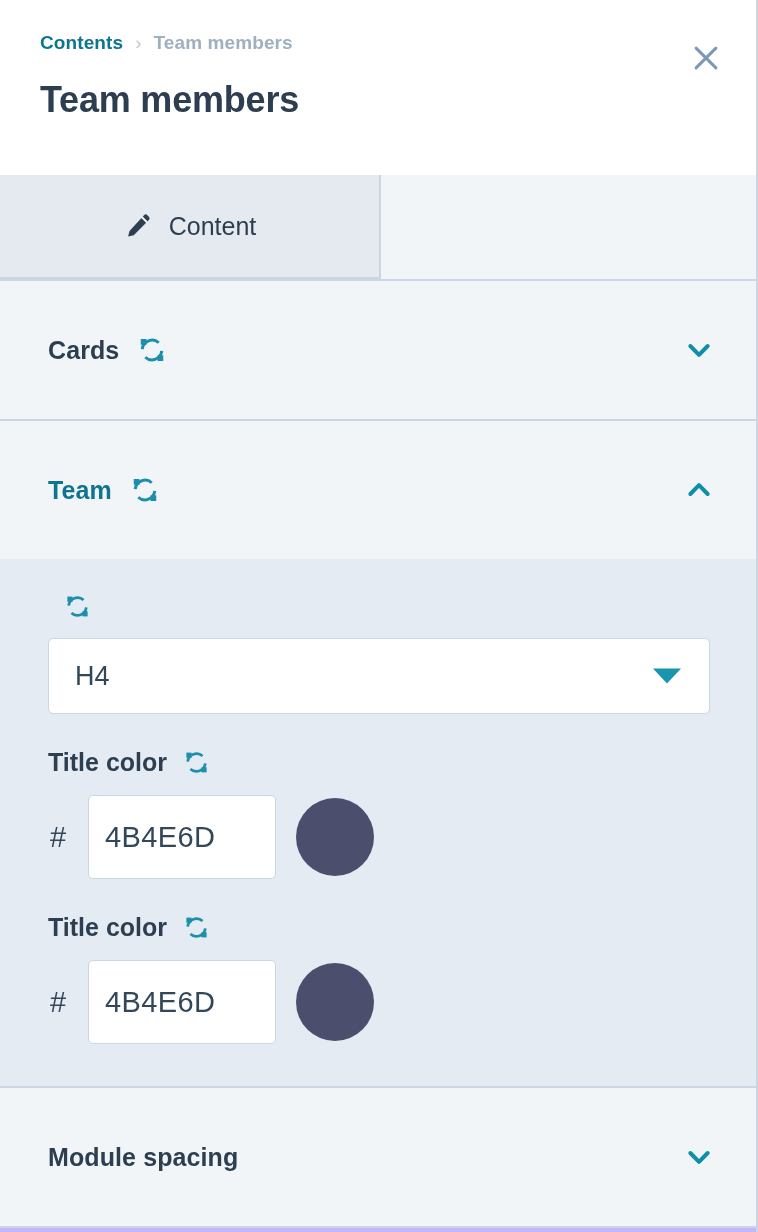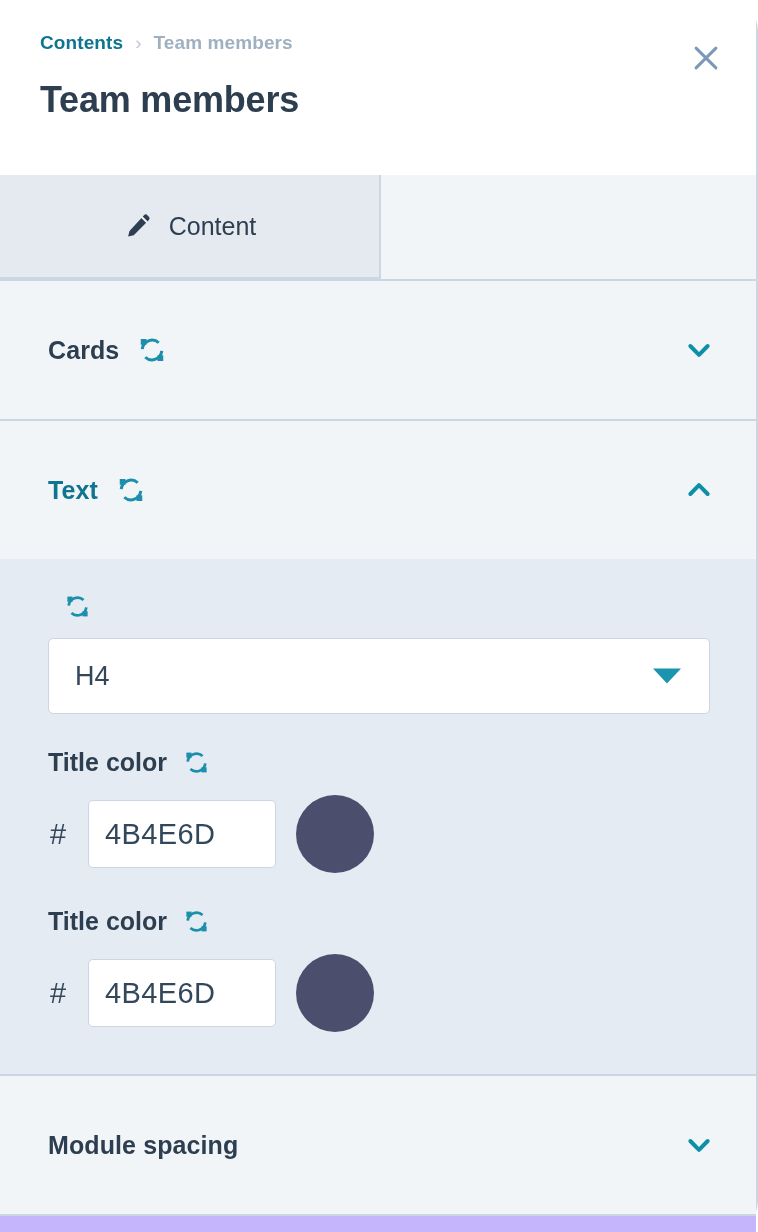--- a/index.html
+++ b/index.html
@@ -19,21 +19,20 @@
 
   .panel {
     position: relative;
     width: 758px;
     height: 1232px;
     box-sizing: border-box;
     border-right: 2px solid #cbd6e2;
     background: #f2f5f8;
     display: flex;
     flex-direction: column;
-    border-radius: 31px;
   }
 
   
   .header {
     background: #ffffff;
     padding: 30px 40px 0 40px;
     height: 175px;
     box-sizing: border-box;
     position: relative;
     flex: 0 0 auto;
@@ -234,21 +233,21 @@
     align-items: center;
   }
   .hash {
     font-size: 29px;
     color: #33475b;
     width: 38px;
     margin-left: 2px;
   }
   .color-input {
     width: 188px;
-    height: 68px;
+    height: 84px;
     box-sizing: border-box;
     background: #ffffff;
     border: 1px solid #cbd6e2;
     border-radius: 5px;
     padding: 0 16px;
     font-family: inherit;
     font-size: 29px;
     color: #33475b;
     letter-spacing: .4px;
   }
@@ -310,21 +309,21 @@
         <button class="chevron-btn">
           <svg width="32" height="32" viewBox="0 0 24 24" fill="none">
             <path d="M5.5 9 L12 15.6 L18.5 9" stroke="#0e8fa8" stroke-width="3" stroke-linecap="round" stroke-linejoin="round"></path>
           </svg>
         </button>
       </div>
     </div>
 
     <div class="section">
       <div class="section-header">
-        <span class="section-title teal">Text</span>
+        <span class="section-title teal">Team</span>
         <button class="refresh-btn">
           <svg width="30" height="30" viewBox="0 0 24 24" fill="none">
             <path d="M4.2 11.3a7.9 7.9 0 0 1 13.2-5.1" stroke="#1b8fab" stroke-width="2.4" stroke-linecap="butt"></path>
             <path d="M19.8 12.7a7.9 7.9 0 0 1-13.2 5.1" stroke="#1b8fab" stroke-width="2.4" stroke-linecap="butt"></path>
             <path d="M3 3.2h4.6v4.6H3z" fill="#1b8fab"></path>
             <path d="M16.4 16.2H21v4.6h-4.6z" fill="#1b8fab"></path>
           </svg>
         </button>
         <span class="spacer"></span>
         <button class="chevron-btn">

